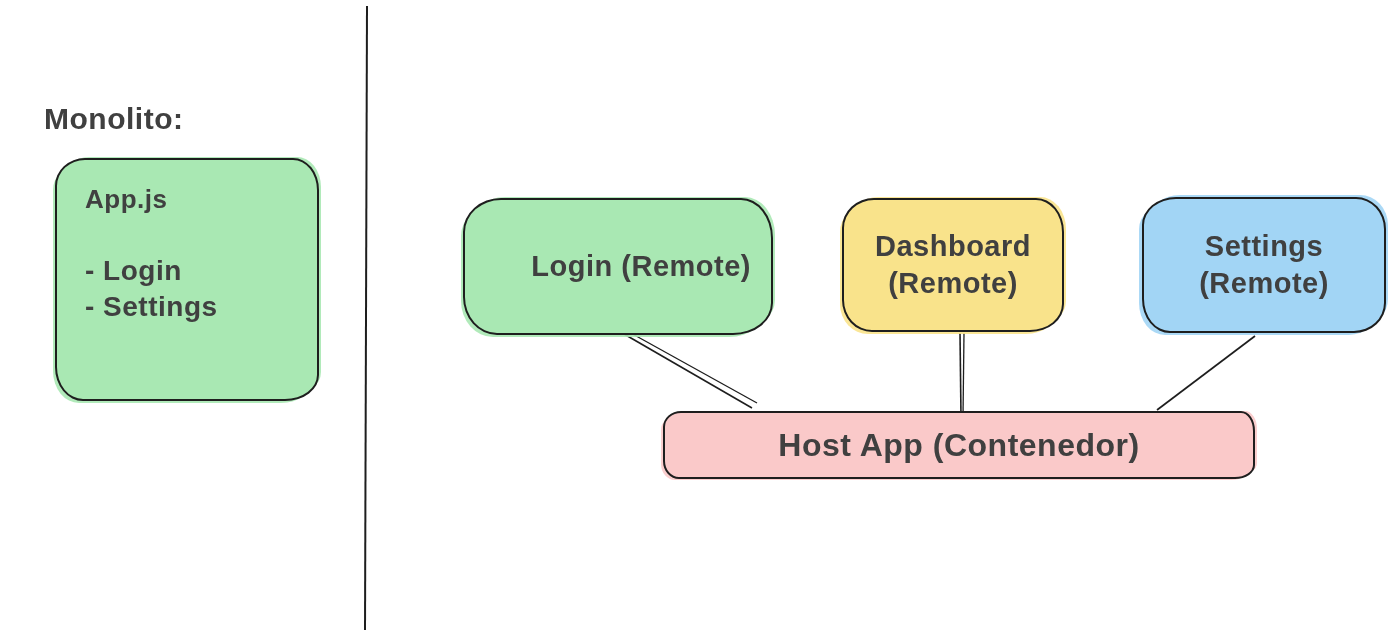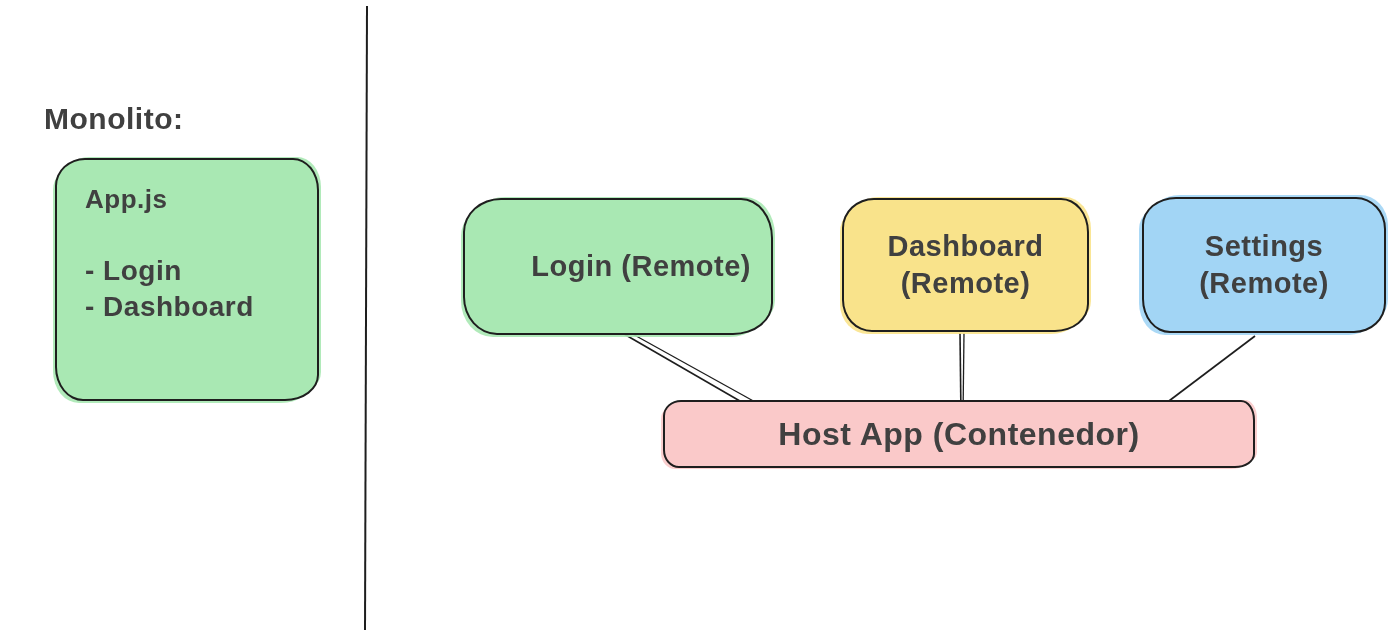--- a/index.html
+++ b/index.html
@@ -90,38 +90,38 @@
     top: 198px;
     width: 310px;
     height: 137px;
     border-radius: 38px 32px 40px 34px / 34px 40px 32px 38px;
     box-shadow: -4px 4px 0 -2px rgba(169, 232, 179, 0.9), 4px -3px 0 -2px rgba(169, 232, 179, 0.9);
     padding: 0 20px;
   }
   .dashboard-box {
     left: 842px;
     top: 198px;
-    width: 247px;
+    width: 222px;
     height: 134px;
     border-radius: 32px 28px 34px 30px / 30px 34px 28px 32px;
     box-shadow: -4px 4px 0 -2px rgba(249, 227, 139, 0.9), 4px -3px 0 -2px rgba(249, 227, 139, 0.9);
     padding: 12px 18px;
   }
   .settings-box {
     left: 1142px;
     top: 197px;
     width: 244px;
     height: 136px;
     border-radius: 34px 30px 32px 28px / 28px 32px 30px 34px;
     box-shadow: -5px 4px 0 -2px rgba(162, 213, 245, 0.9), 4px -4px 0 -2px rgba(162, 213, 245, 0.9);
     padding: 8px 18px;
   }
   .host-box {
     left: 663px;
-    top: 400px;
+    top: 411px;
     width: 592px;
     height: 68px;
     border-radius: 18px 14px 20px 16px / 16px 20px 14px 18px;
     box-shadow: -4px 3px 0 -2px rgba(250, 201, 201, 0.9), 4px -2px 0 -2px rgba(250, 201, 201, 0.9);
     padding: 0 24px;
   }
   .host-label {
     font-size: 32px;
   }
 </style>
@@ -148,21 +148,21 @@
       <line x1="1255" y1="336" x2="1157" y2="410" stroke="#1e1e1e" stroke-width="1.7"></line>
     </g>
   </svg>
 
   <div class="title monolith-title">Monolito:</div>
 
   <div class="box monolith-box" style="background-color: rgb(169, 232, 179);">
     <div class="box-heading">App.js</div>
     <ul class="mono-list">
       <li>- Login</li>
-      <li>- Dashboard</li>
+      <li>- Settings</li>
     </ul>
   </div>
 
 
   <div class="box remote-box login-box" style="background-color: rgb(169, 232, 179); justify-content: flex-end;">
     <span class="remote-label">Login (Remote)</span>
   </div>
 
   <div class="box remote-box dashboard-box" style="background-color: rgb(249, 227, 139);">
     <span class="remote-label">Dashboard (Remote)</span>

